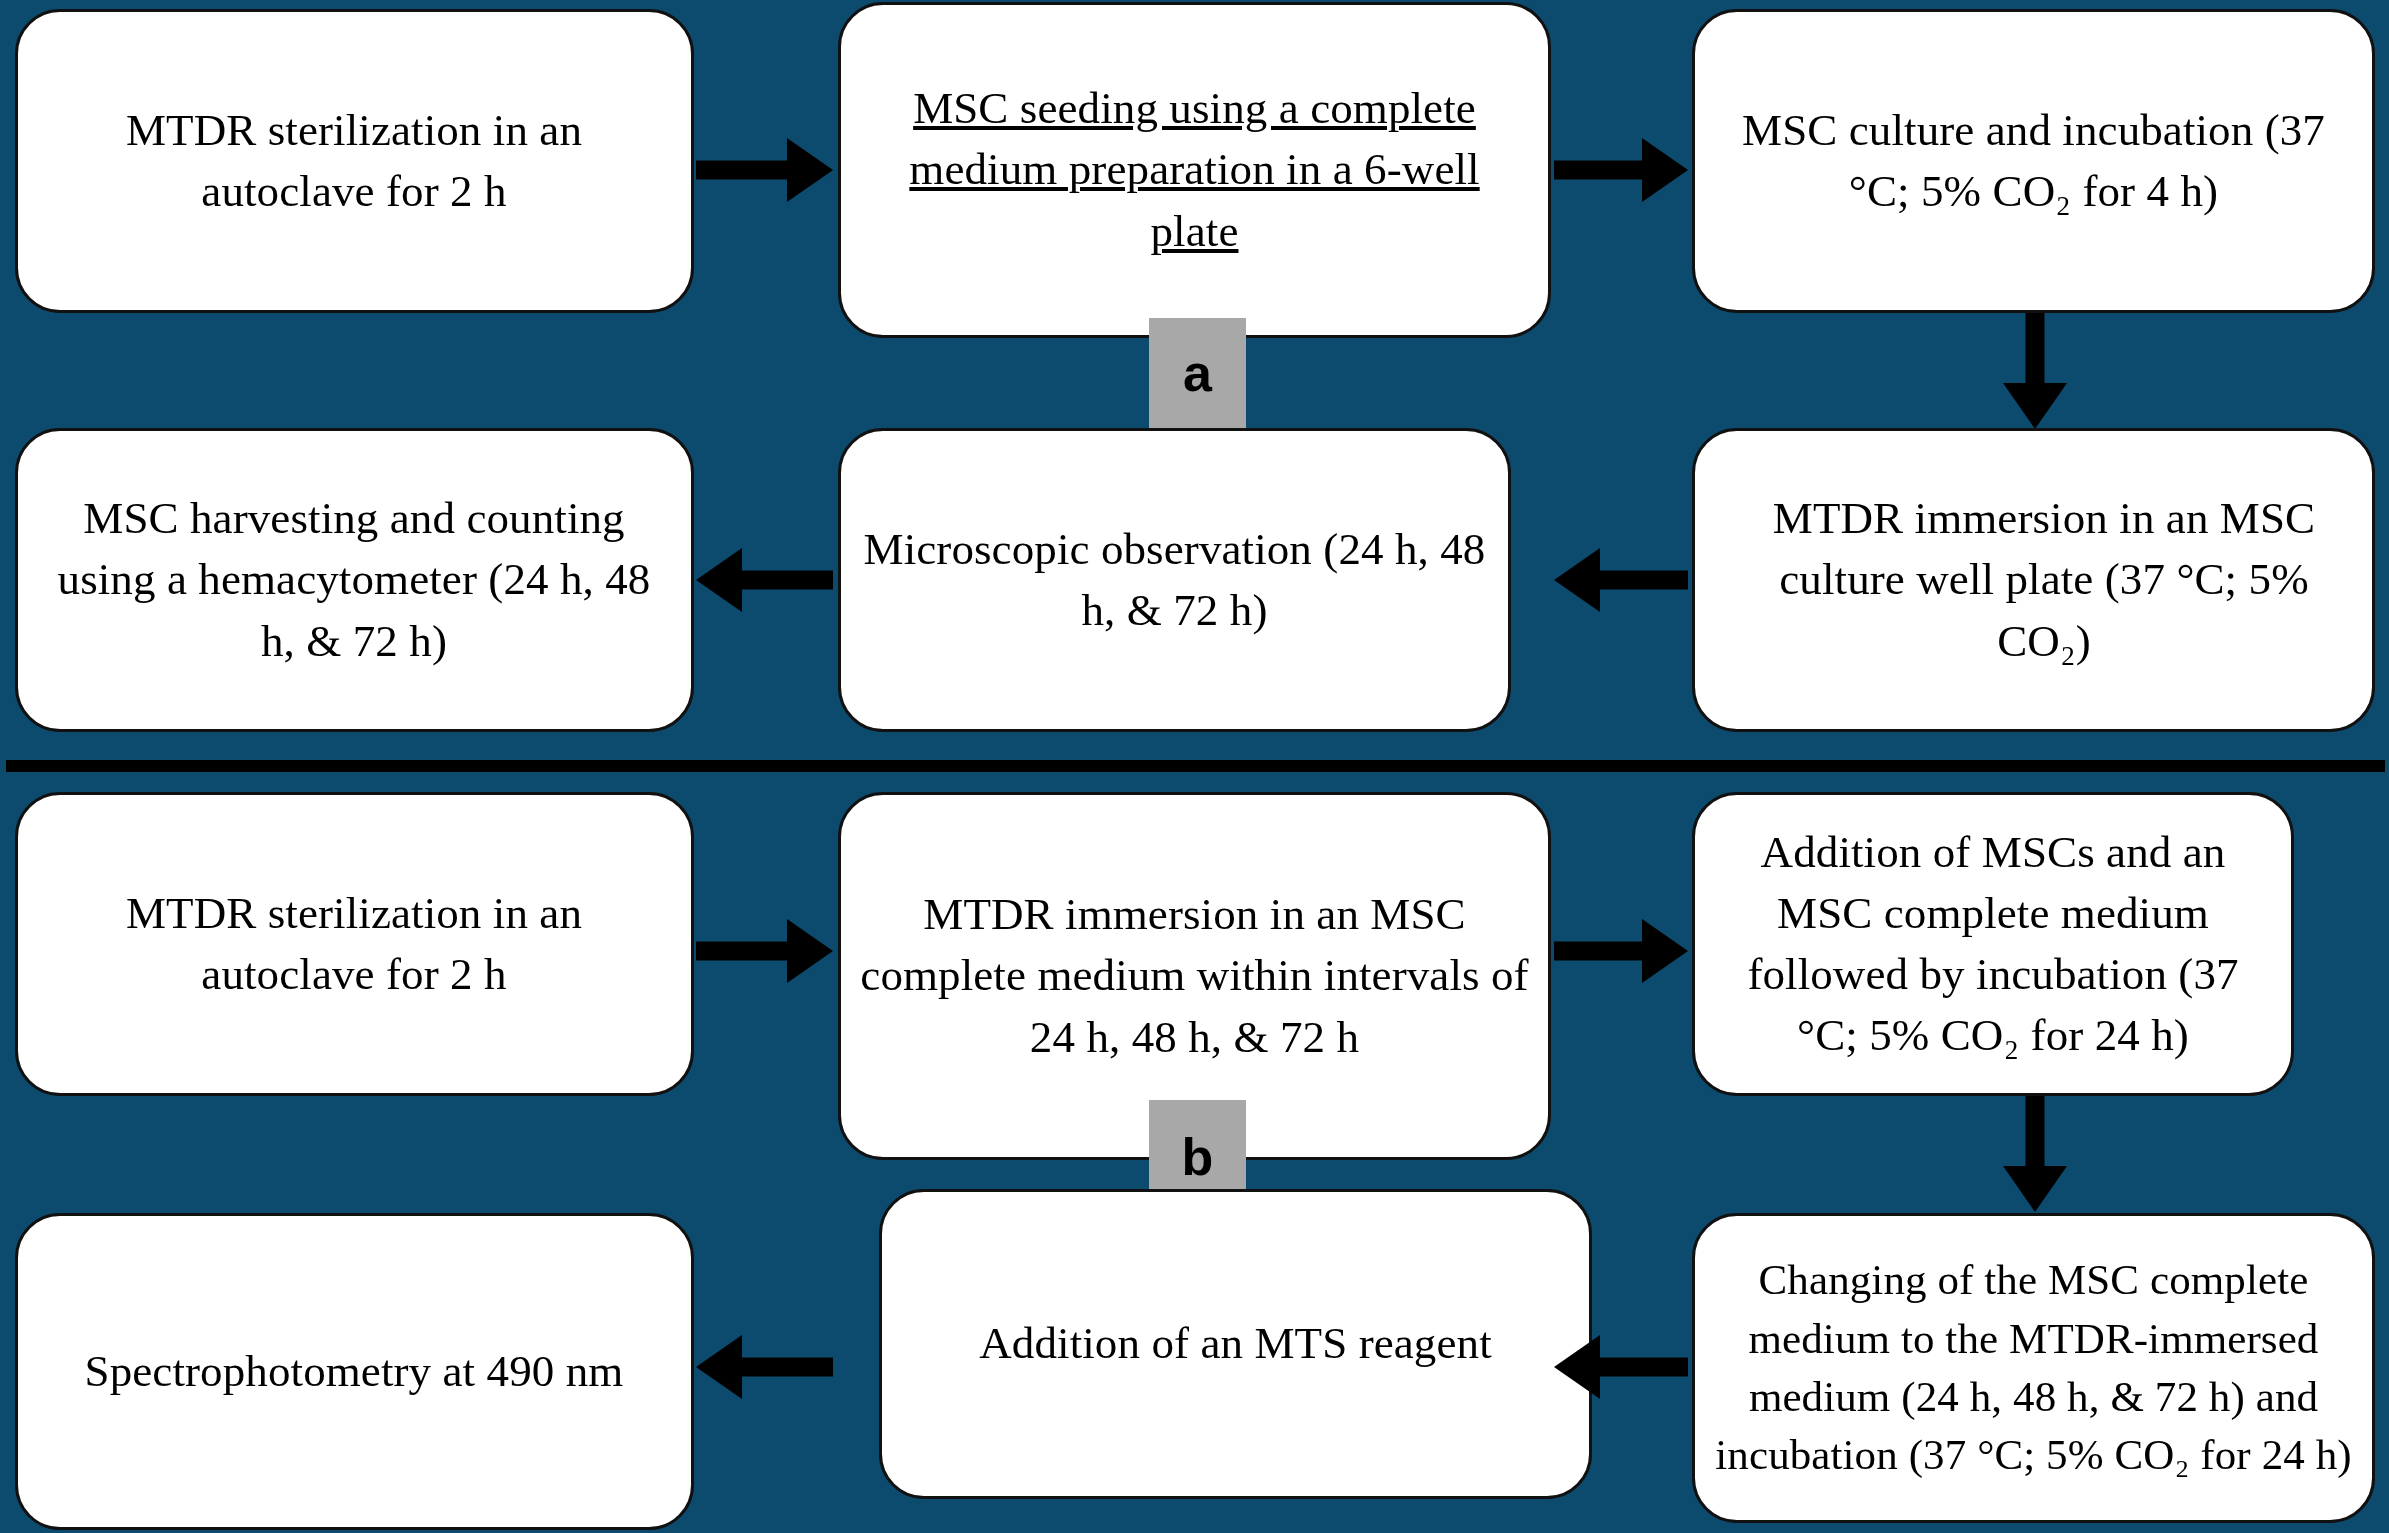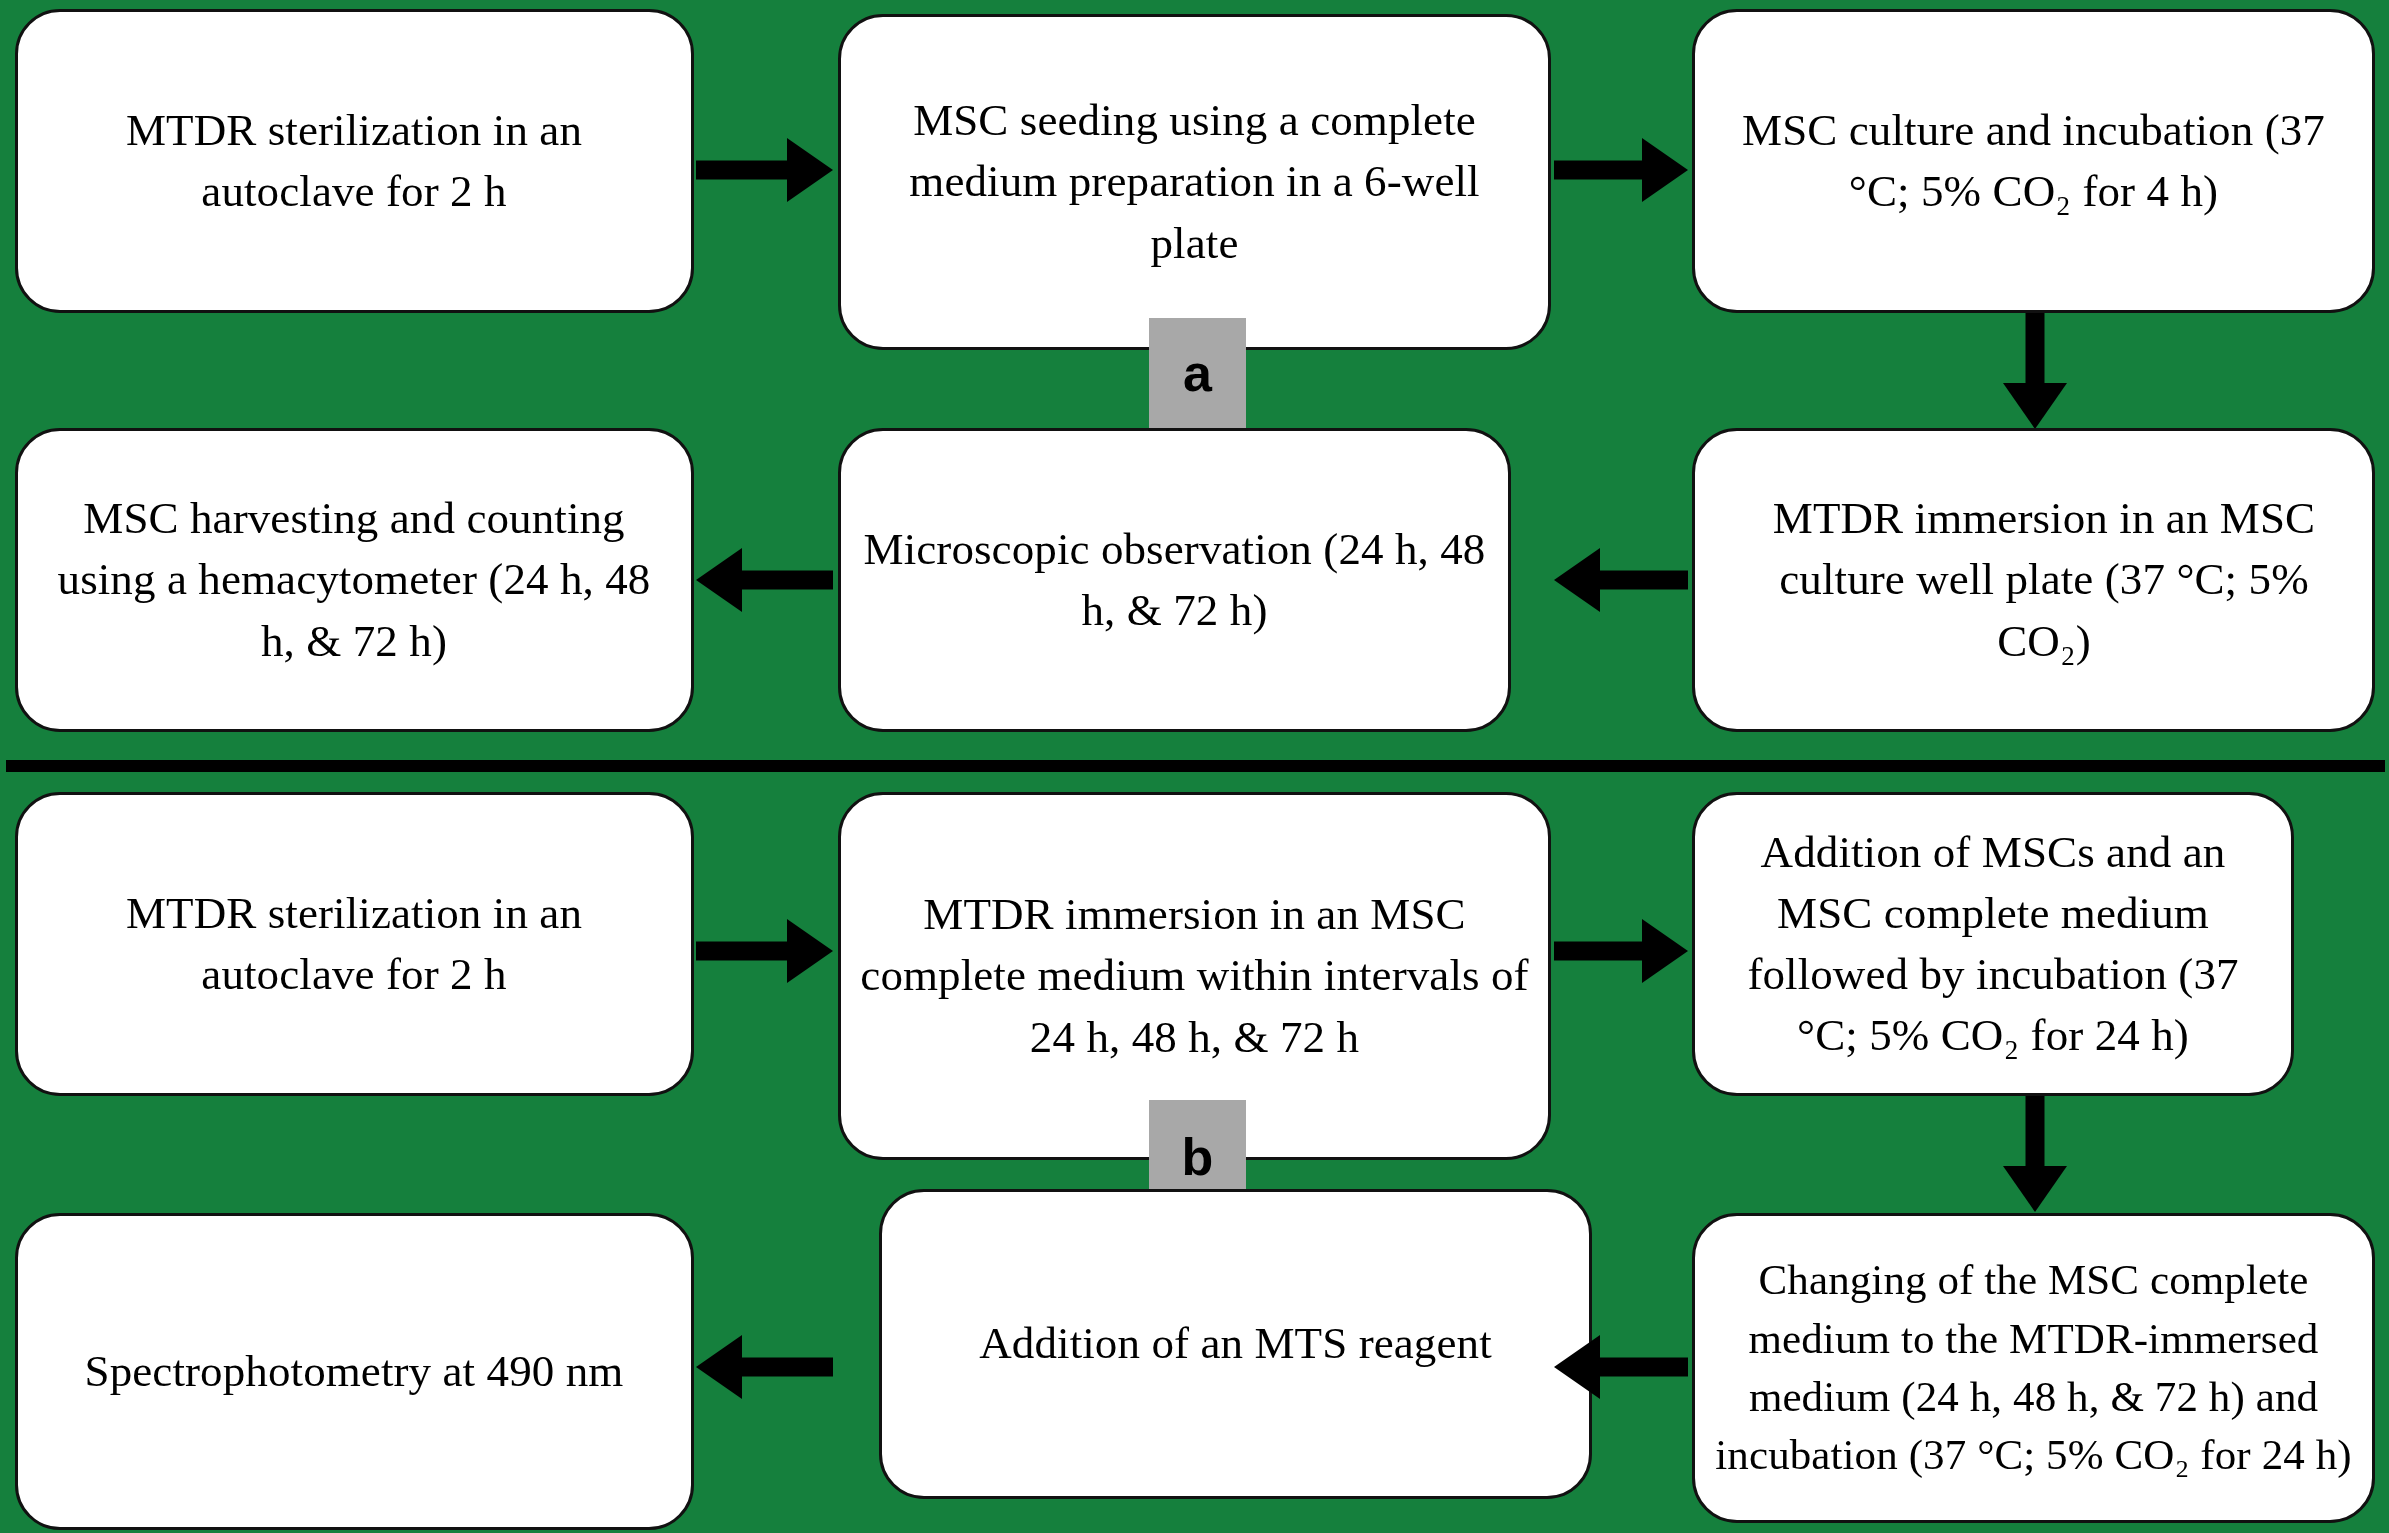--- a/index.html
+++ b/index.html
@@ -5,21 +5,21 @@
 <style>
   html, body {
     margin: 0;
     padding: 0;
     background: #ffffff;
   }
   #canvas {
     position: relative;
     width: 2389px;
     height: 1533px;
-    background: #15803d;
+    background: #0c4a6e;
     font-family: "Liberation Serif", "DejaVu Serif", serif;
     overflow: hidden;
   }
 
   
   .flow-box {
     position: absolute;
     box-sizing: border-box;
     border: 3.6px solid #111111;
     border-radius: 45px;
@@ -100,21 +100,21 @@
 
   <div class="flow-box" style="left:14.5px; top:8.7px; width:679px; height:304px;">
     <span class="txt">MTDR sterilization in an autoclave for 2 h</span>
   </div>
 
   <div class="arrow right" style="left:696px; top:134px; width:137px; height:72px;">
     <div class="shaft" style="width:101px;"></div>
     <div class="head"></div>
   </div>
 
-  <div class="flow-box" style="left:838px; top:14px; width:713px; height:336px;">
+  <div class="flow-box" style="left:838px; top:2px; width:713px; height:336px;text-decoration:underline;">
     <span class="txt">MSC seeding using a complete medium preparation in a 6-well plate</span>
   </div>
 
   <div class="arrow right" style="left:1554px; top:134px; width:134px; height:72px;">
     <div class="shaft" style="width:98px;"></div>
     <div class="head"></div>
   </div>
 
   <div class="flow-box" style="left:1692px; top:8.7px; width:683px; height:304px;">
     <span class="txt">MSC culture and incubation (37 °C; 5% CO₂ for 4 h)</span>

